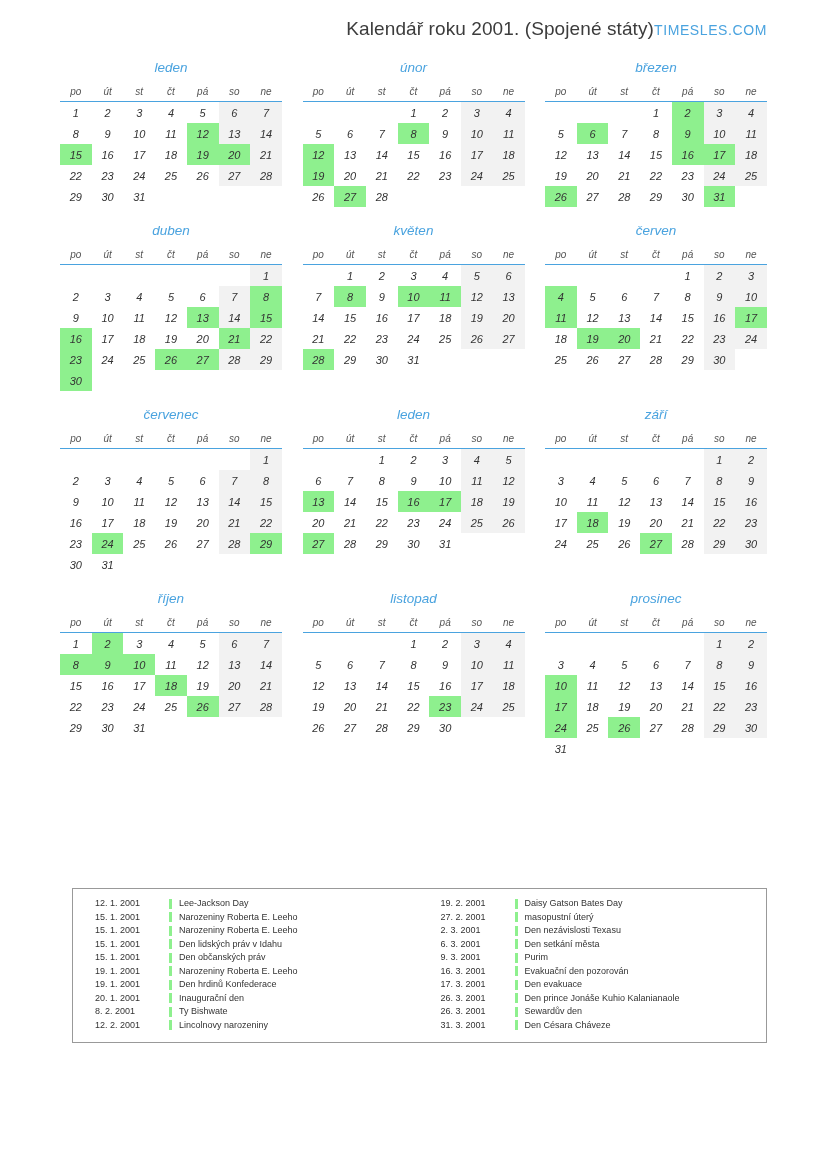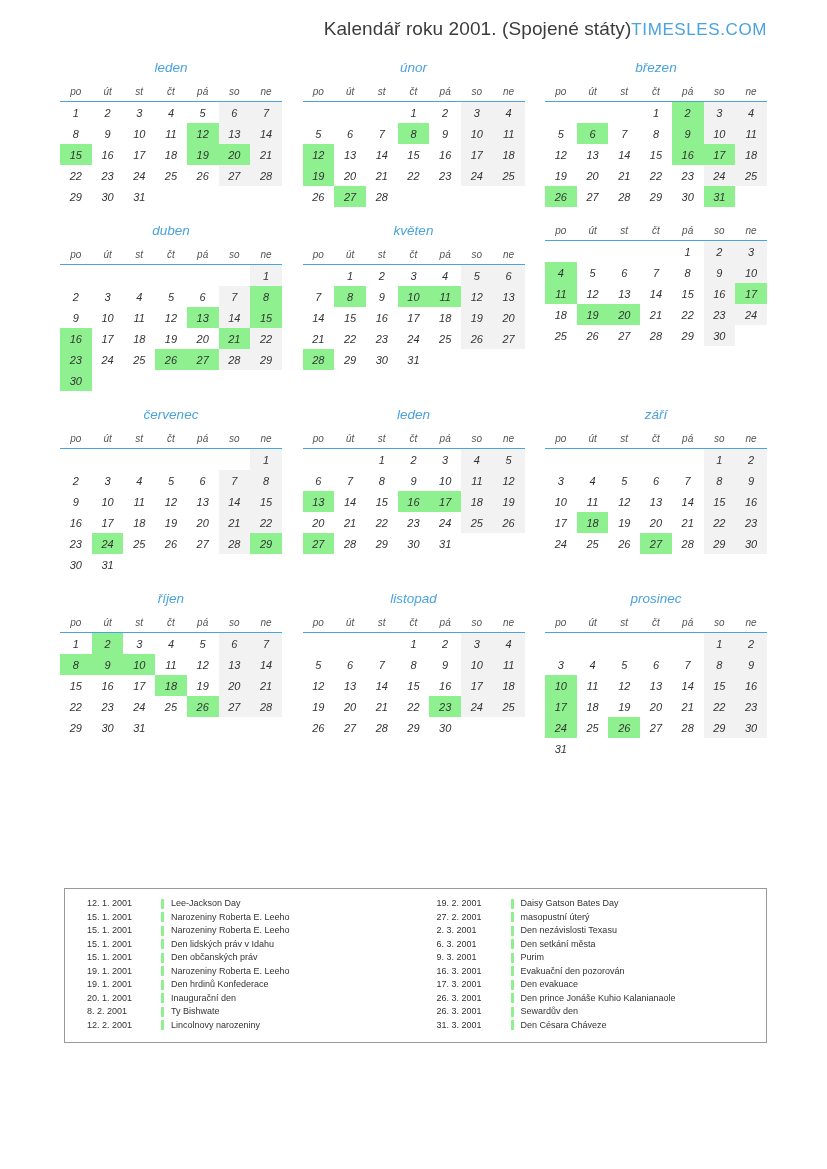--- a/index.html
+++ b/index.html
@@ -29,21 +29,21 @@
     padding-top: 18px;
     padding-bottom: 6px;
   }
   .title {
     font-size: 19px;
     color: #3c3c3c;
     font-weight: normal;
     letter-spacing: 0.1px;
   }
   .brand {
-    font-size: 17px;
+    font-size: 14px;
     color: #4aa3df;
     letter-spacing: 0.6px;
   }
   
   .year {
     margin-top: 14px;
   }
   .row {
     display: flex;
     justify-content: space-between;
@@ -85,21 +85,21 @@
   }
   td.hl {
     background: #8ef08e;
   }
   td.empty {
     background: transparent;
   }
   
   .legend {
     position: absolute;
-    left: 64px;
+    left: 72px;
     right: 60px;
     top: 888px;
     border: 1px solid #999999;
     padding: 8px 10px 10px 10px;
     box-sizing: border-box;
   }
   .legend-cols {
     display: flex;
     gap: 18px;
   }
@@ -466,20 +466,21 @@
                 <td class="">30</td>
                 <td class="">31</td>
                 <td class="empty">&nbsp;</td>
                 <td class="empty">&nbsp;</td>
                 <td class="empty">&nbsp;</td>
               </tr>
             </tbody>
           </table>
         </div>
         <div class="month">
+          <div class="month-name">červen</div>
           <table class="cal">
             <thead>
               <tr>
                 <th>po</th>
                 <th>út</th>
                 <th>st</th>
                 <th>čt</th>
                 <th>pá</th>
                 <th>so</th>
                 <th>ne</th>

